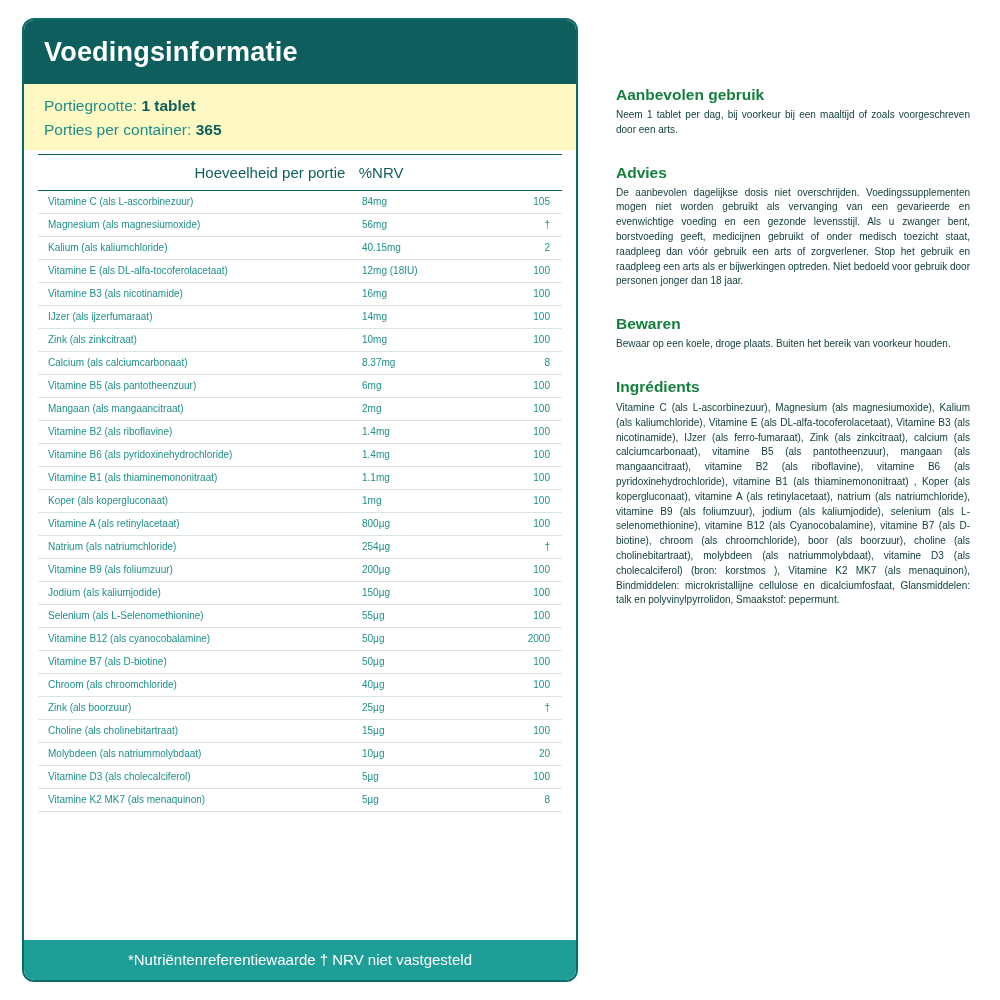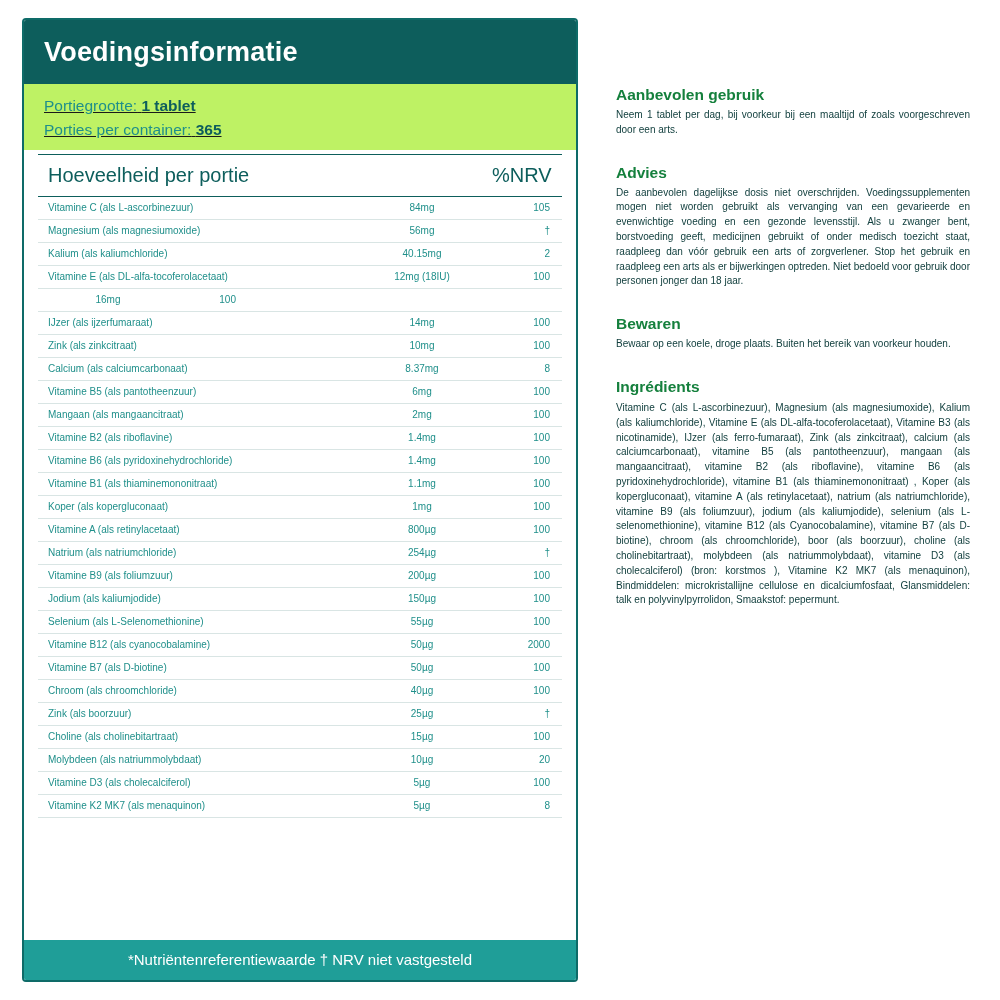--- a/index.html
+++ b/index.html
@@ -22,61 +22,60 @@
     box-sizing: border-box;
     padding: 18px 22px 18px 22px;
   }
 
   
   .label-panel {
     width: 556px;
     flex: 0 0 556px;
     border: 2px solid #14곡;
     border: 2px solid #0e6b68;
-    border-radius: 4px;
+    border-radius: 12px;
     background: #ffffff;
     overflow: hidden;
     display: flex;
     flex-direction: column;
     box-sizing: border-box;
   }
   .label-header {
     background: #0d5e5c;
     color: #ffffff;
     padding: 18px 20px 16px 20px;
   }
   .label-title {
     font-size: 27px;
     font-weight: bold;
     letter-spacing: .2px;
     line-height: 1.1;
   }
   .serving-block {
     padding: 10px 20px 8px 20px;
-    background: #bef264;
-    text-decoration: underline;
+    background: #fef9c3;
   }
   .serving-line {
     font-size: 15.5px;
     color: #1f8f8a;
     line-height: 1.55;
   }
   .serving-line b {
     color: #0d5e5c;
     font-weight: bold;
   }
   .table-head {
     display: flex;
     align-items: center;
-    justify-content: space-between;
+    justify-content: center;
     border-top: 1.5px solid #0d5e5c;
     border-bottom: 1.5px solid #0d5e5c;
     margin: 4px 14px 0 14px;
     padding: 9px 8px 9px 10px;
-    font-size: 20px;
+    font-size: 15px;
     color: #0d5e5c;
     font-weight: normal;
   }
   .table-head .col-nrv {
     width: 58px;
     text-align: right;
     padding-right: 4px;
   }
   .rows {
     margin: 0 14px;
@@ -90,21 +89,21 @@
     font-size: 10px;
     color: #1f8f8a;
   }
   .nrow .nm {
     flex: 1 1 auto;
     white-space: nowrap;
     overflow: hidden;
   }
   .nrow .amt {
     width: 120px;
-    text-align: center;
+    text-align: left;
     padding-right: 16px;
     color: #1f8f8a;
   }
   .nrow .nrv {
     width: 52px;
     text-align: right;
     padding-right: 4px;
     color: #1f8f8a;
   }
   .footnote {
@@ -183,20 +182,21 @@
           <div class="nm">Kalium (als kaliumchloride)</div>
           <div class="amt">40.15mg</div>
           <div class="nrv">2</div>
         </div>
         <div class="nrow">
           <div class="nm">Vitamine E (als DL-alfa-tocoferolacetaat)</div>
           <div class="amt">12mg (18IU)</div>
           <div class="nrv">100</div>
         </div>
         <div class="nrow">
+          <div class="nm">Vitamine B3 (als nicotinamide)</div>
           <div class="amt">16mg</div>
           <div class="nrv">100</div>
         </div>
         <div class="nrow">
           <div class="nm">IJzer (als ijzerfumaraat)</div>
           <div class="amt">14mg</div>
           <div class="nrv">100</div>
         </div>
         <div class="nrow">
           <div class="nm">Zink (als zinkcitraat)</div>

